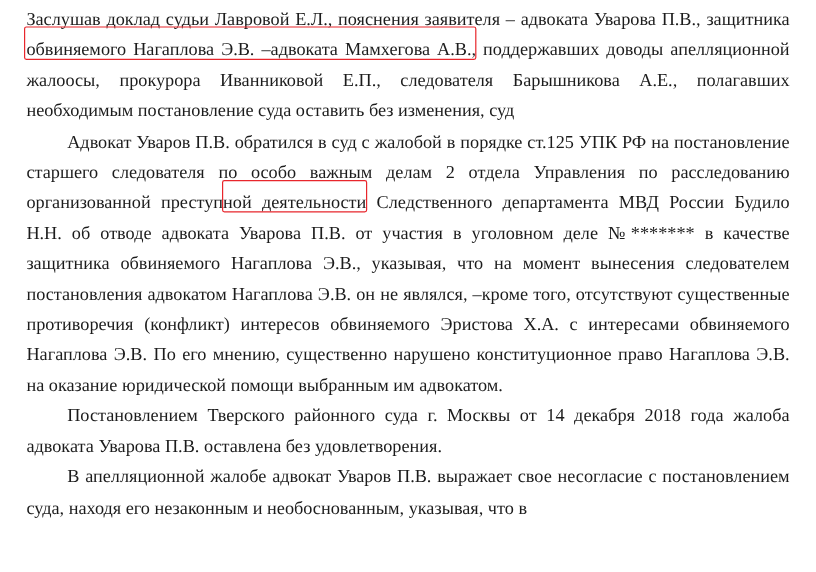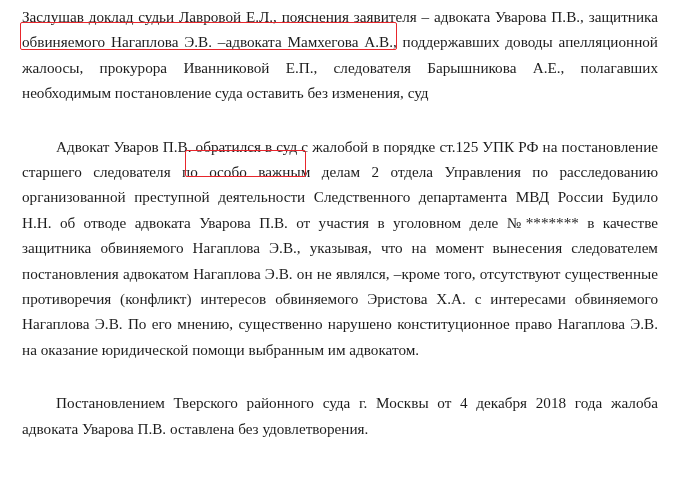--- a/index.html
+++ b/index.html
@@ -31,21 +31,20 @@
   p.para {
     margin: 0 0 0px 0;
     font-size: 15.2px;
     line-height: 25.4px;
     text-align: justify;
     text-justify: inter-word;
     color: #1c1c1c;
   }
   p.para.indent {
     text-indent: 34px;
-    margin-top: 28px;
   }
   .center {
     text-align: center;
     text-indent: 0;
     margin: 14px 0 14px 0;
   }
   .gap-top {
     margin-top: 12px;
   }
   .hl-box {
@@ -72,21 +71,22 @@
 
 <div class="page">
 
   <div class="doc-body">
 
     <p class="para">Заслушав доклад судьи Лавровой Е.Л., пояснения заявителя – адвоката Уварова П.В., защитника обвиняемого Нагаплова Э.В. –адвоката Мамхегова А.В., поддержавших доводы апелляционной жалоосы, прокурора Иванниковой Е.П., следователя Барышникова А.Е., полагавших необходимым постановление суда оставить без изменения, суд</p>
 
 
     <p class="para indent">Адвокат Уваров П.В. обратился в суд с жалобой в порядке ст.125 УПК РФ на постановление старшего следователя по особо важным делам 2 отдела Управления по расследованию организованной преступной деятельности Следственного департамента МВД России Будило Н.Н. об отводе адвоката Уварова П.В. от участия в уголовном деле №******* в качестве защитника обвиняемого Нагаплова Э.В., указывая, что на момент вынесения следователем постановления адвокатом Нагаплова Э.В. он не являлся, –кроме того, отсутствуют существенные противоречия (конфликт) интересов обвиняемого Эристова Х.А. с интересами обвиняемого Нагаплова Э.В. По его мнению, существенно нарушено конституционное право Нагаплова Э.В. на оказание юридической помощи выбранным им адвокатом.</p>
 
-    <p class="para indent gap-top">Постановлением Тверского районного суда г. Москвы от 4 декабря 2018 года жалоба адвоката Уварова П.В. оставлена без удовлетворения.</p>
+    <p class="para indent gap-top">Постановлением Тверского районного суда г. Москвы от 14 декабря 2018 года жалоба адвоката Уварова П.В. оставлена без удовлетворения.</p>
 
+    <p class="para indent gap-top">В апелляционной жалобе адвокат Уваров П.В. выражает свое несогласие с постановлением суда, находя его незаконным и необоснованным, указывая, что в</p>
 
   </div>
 
   <div class="hl-box" id="hl-1" style="border-color: rgb(232, 38, 44);"></div>
   <div class="hl-box" id="hl-2" style="border-color: rgb(232, 38, 44);"></div>
 
 </div>
 
 </body></html>

